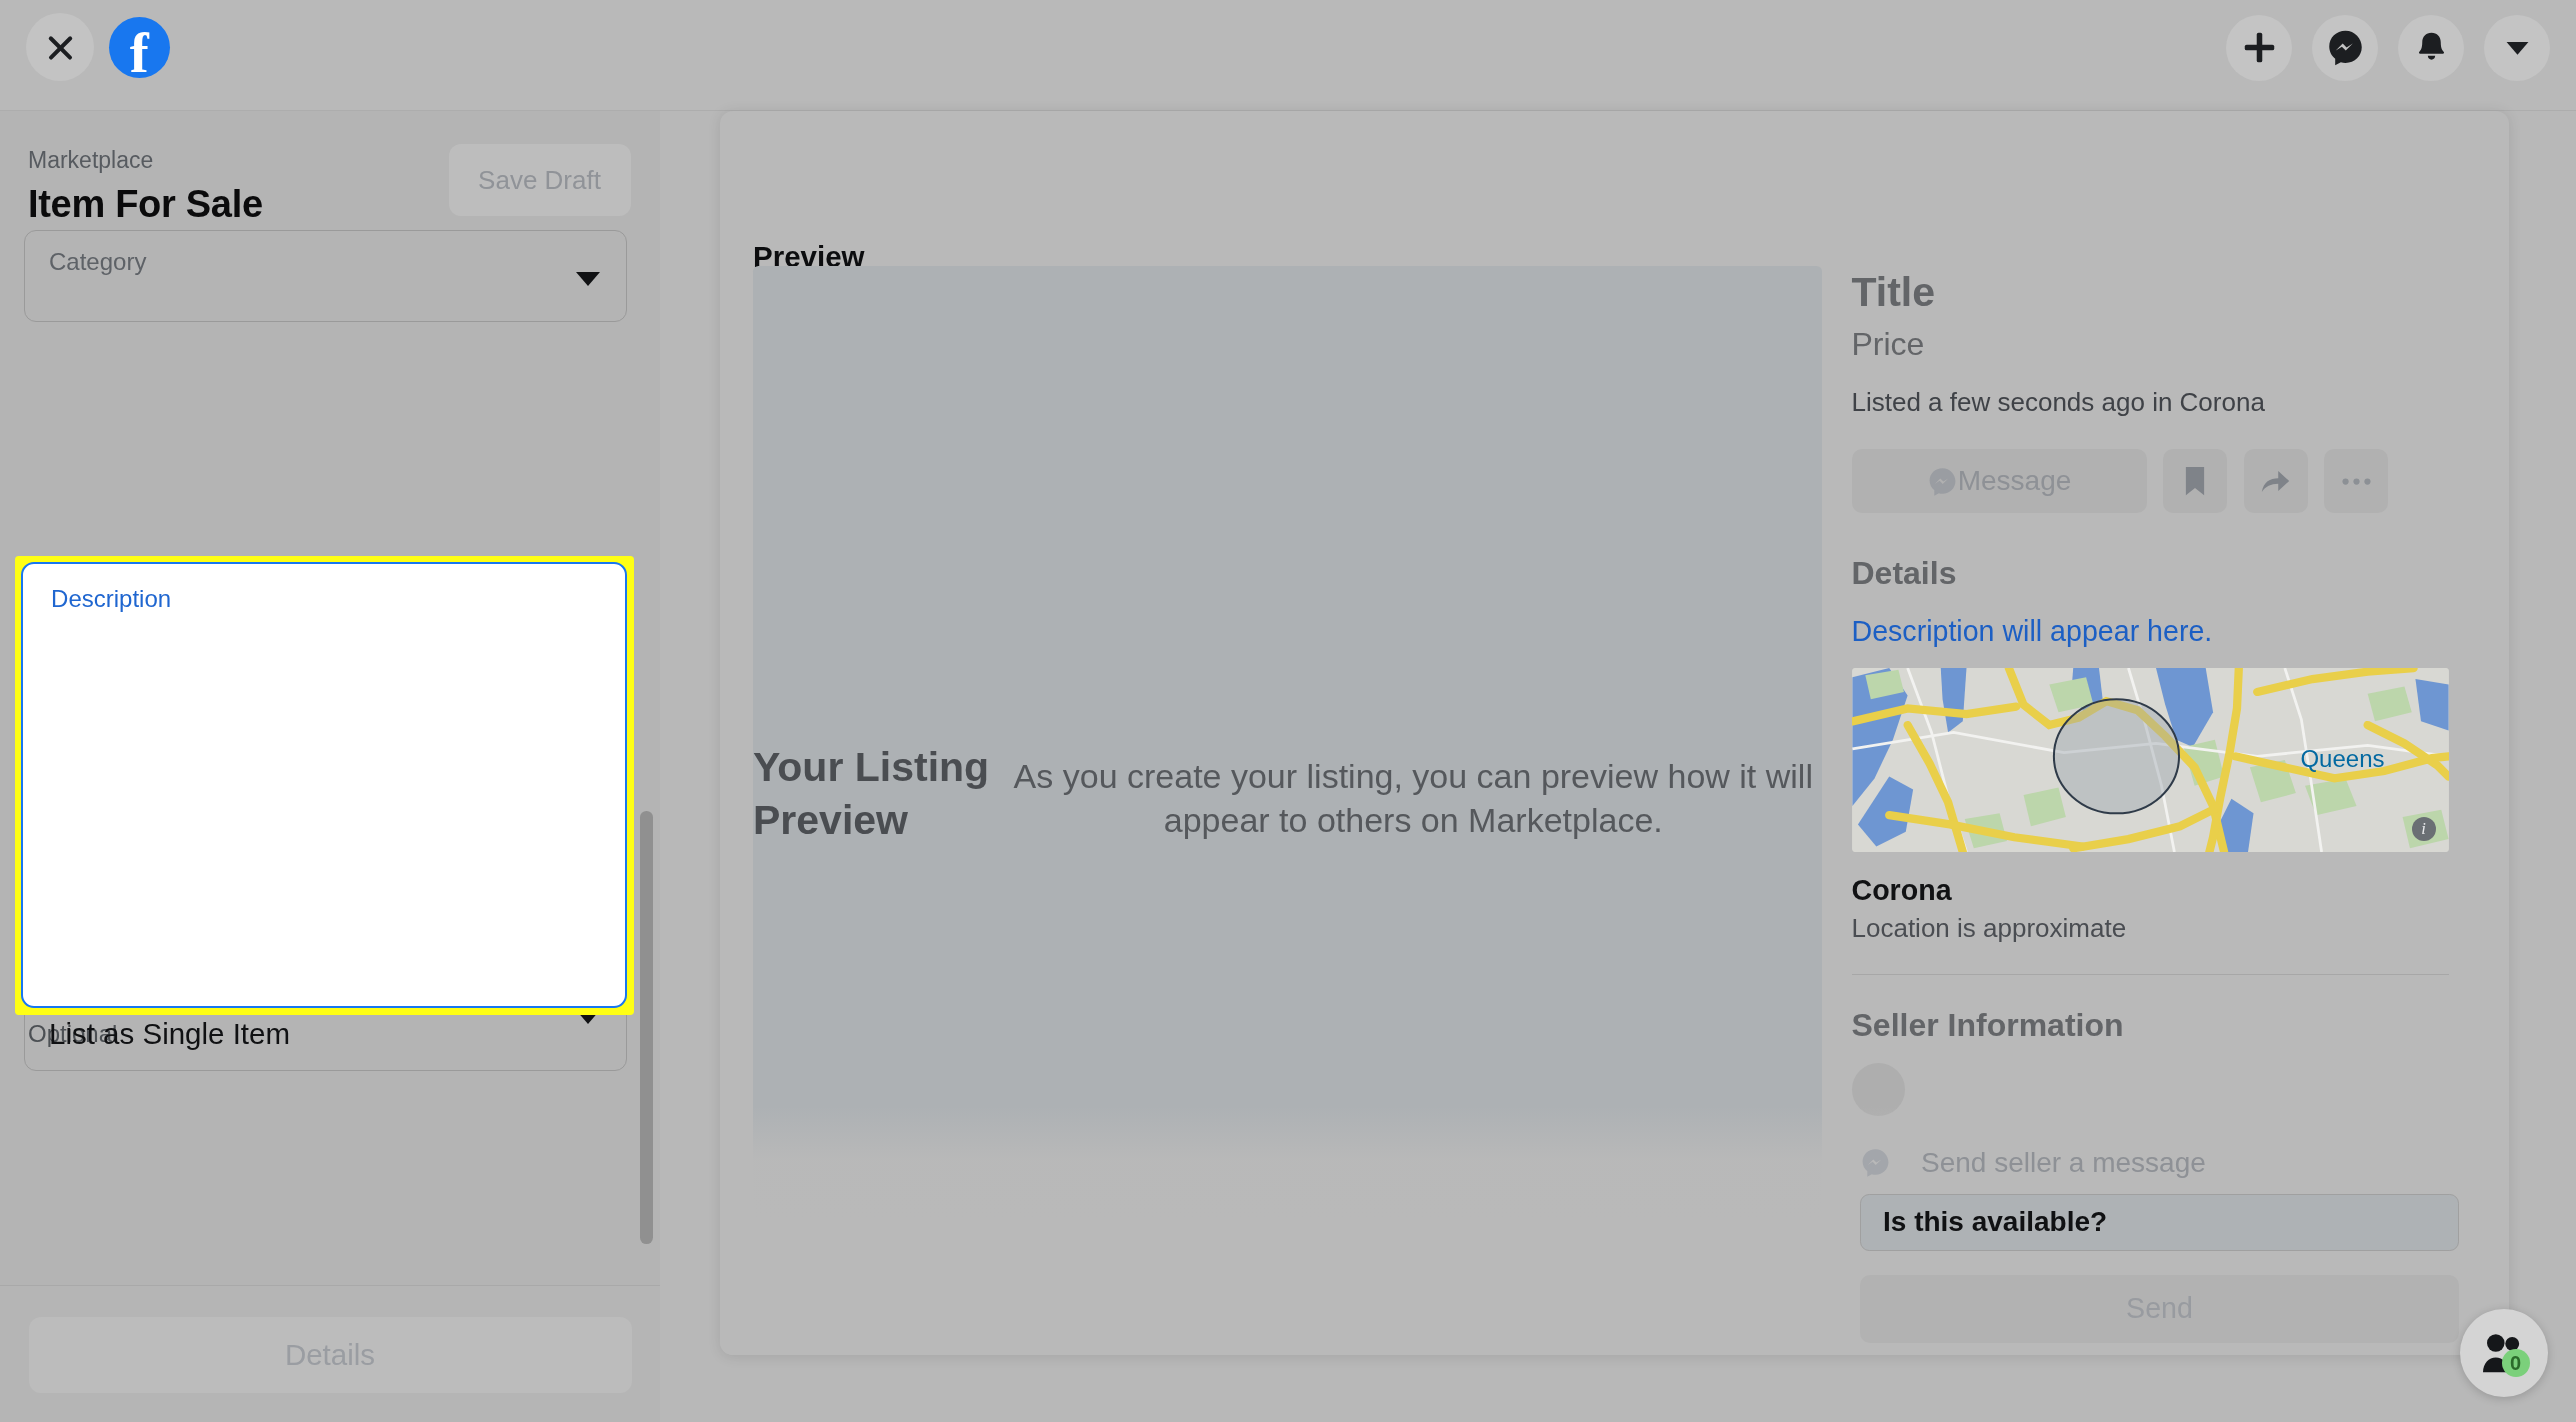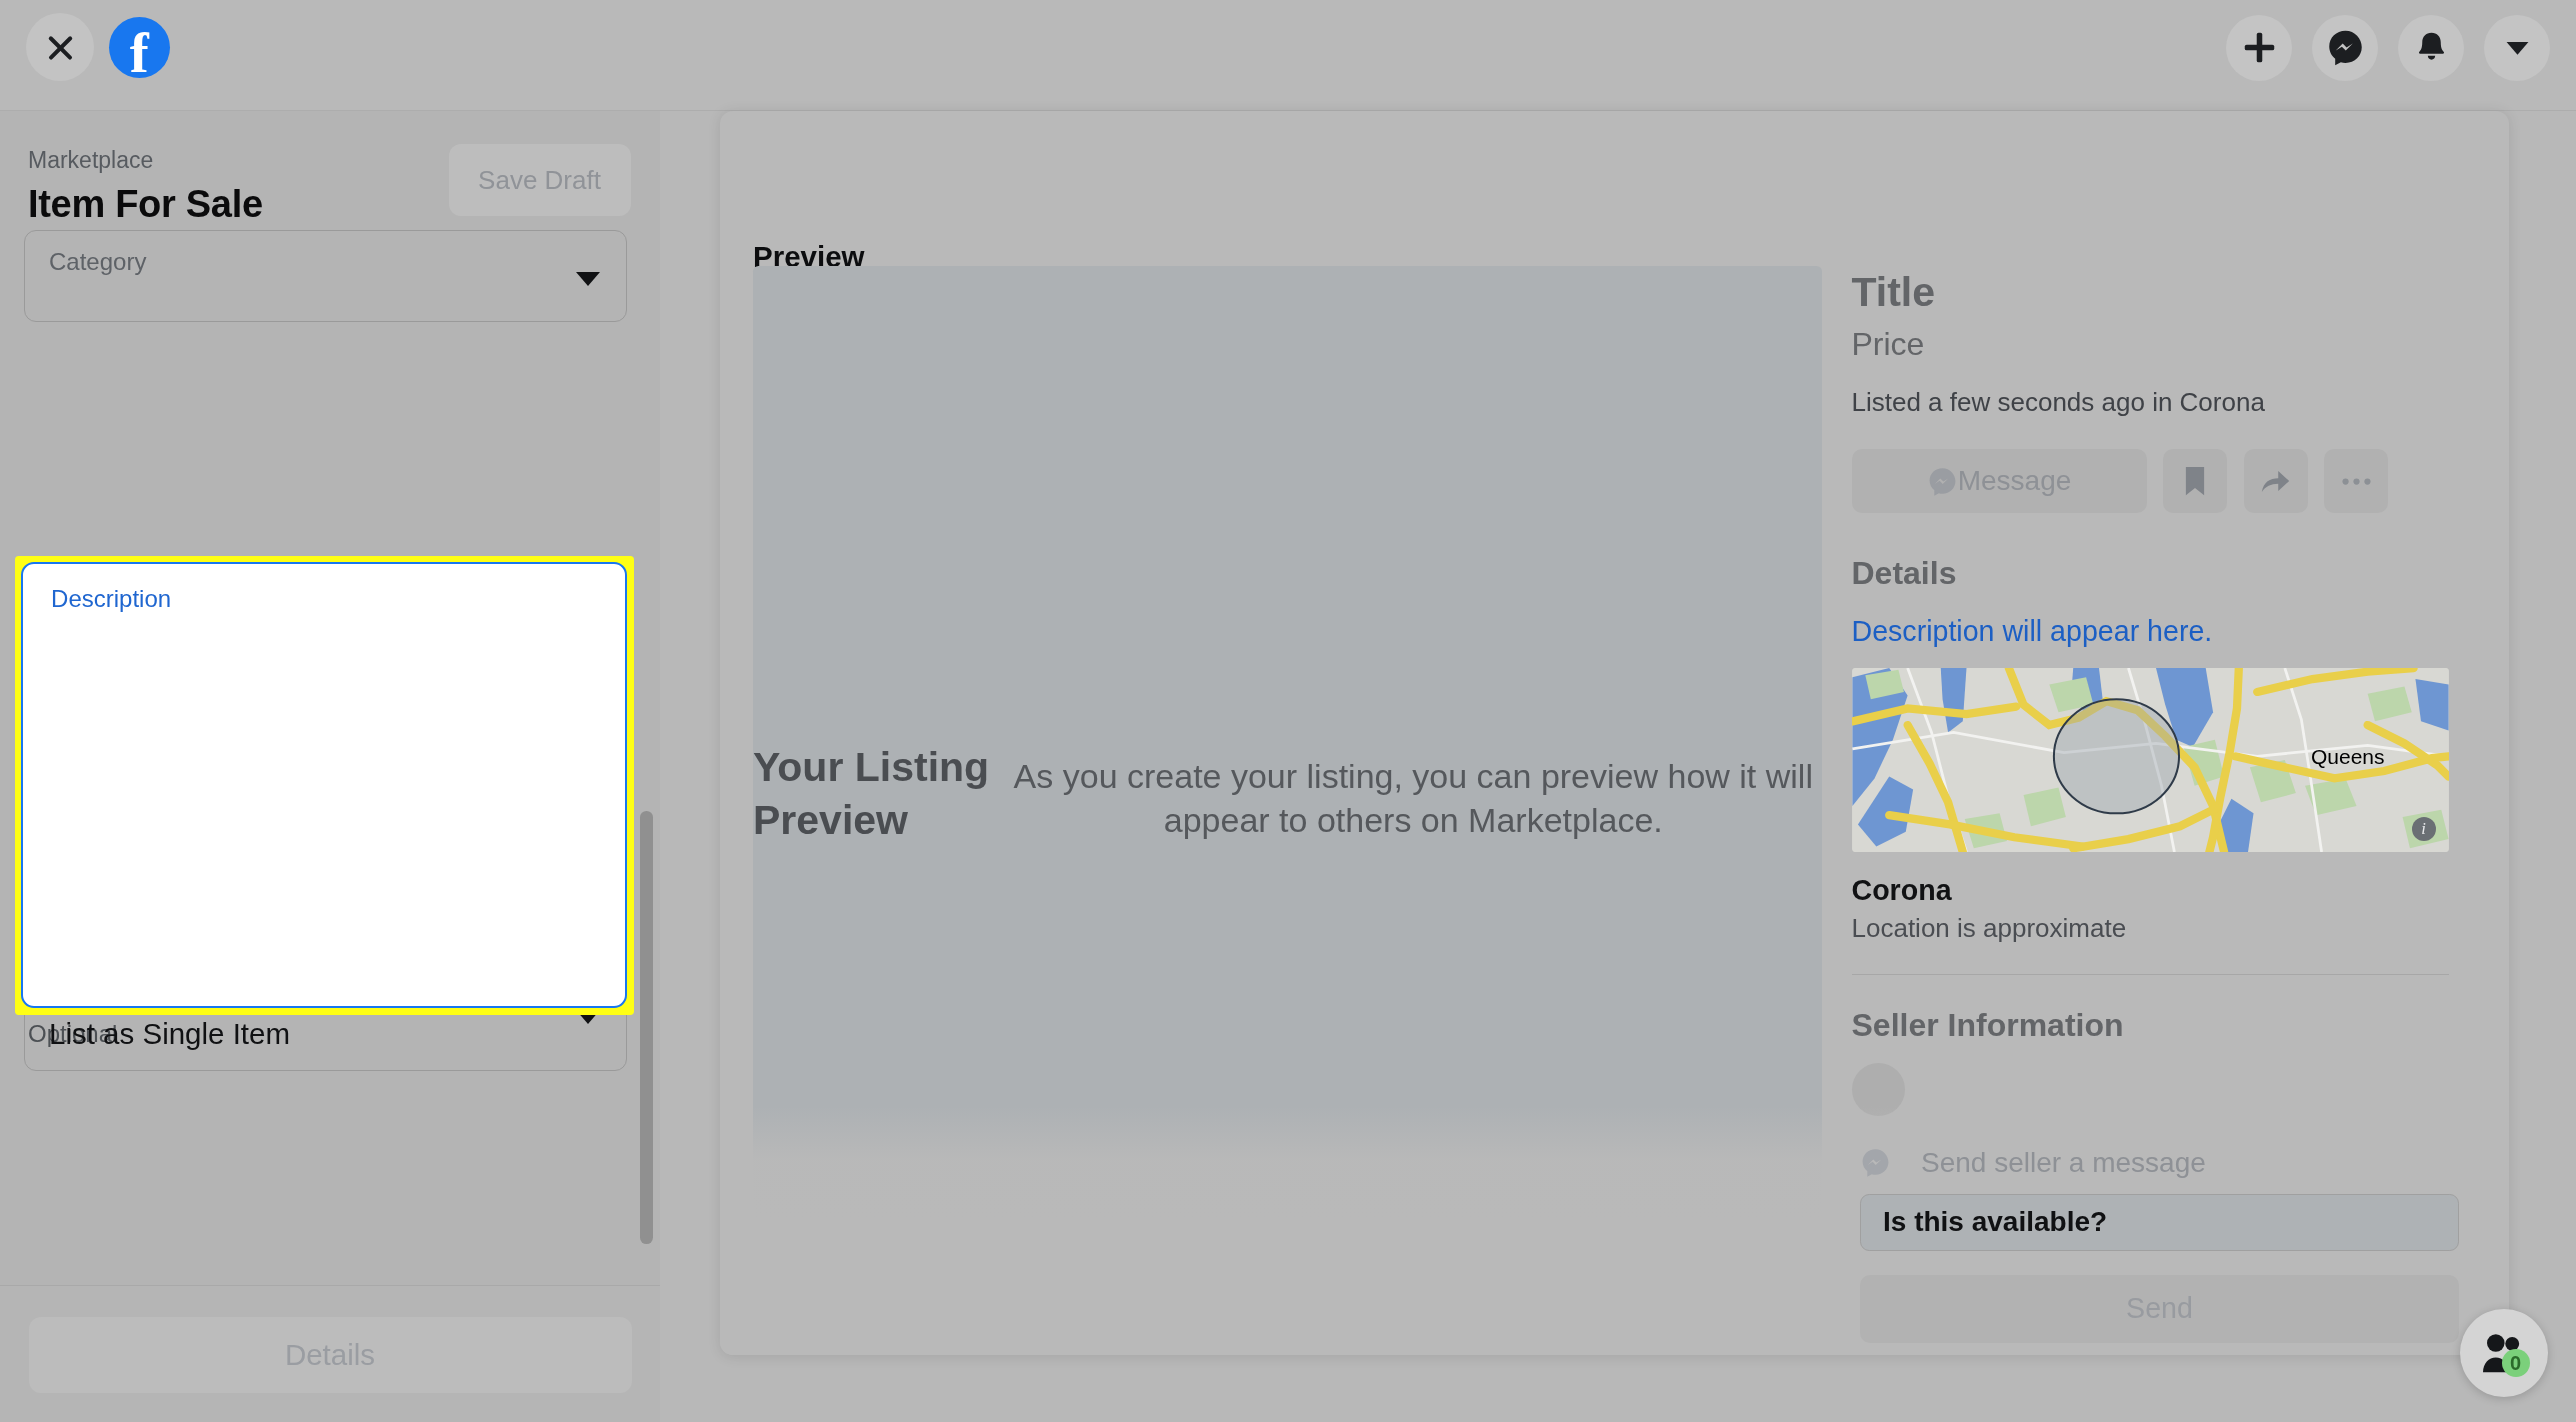--- a/index.html
+++ b/index.html
@@ -387,22 +387,22 @@
     height: 184px;
     margin-top: 18.4px;
     border-radius: 3.7px;
     overflow: hidden;
     background: #d5d5d0;
   }
   .map svg { display: block; }
   .map-label {
     position: absolute;
     right: 64px; top: 77px;
-    font-size: 21px;
-    color: #000000;
+    font-size: 24px;
+    color: #0369a1;
   }
   .map-info {
     position: absolute;
     right: 13px; bottom: 11px;
     width: 24px; height: 24px;
     border-radius: 50%;
     background: #6a6f74;
     color: #e9eaec;
     font-size: 16.6px;
     font-style: italic;

